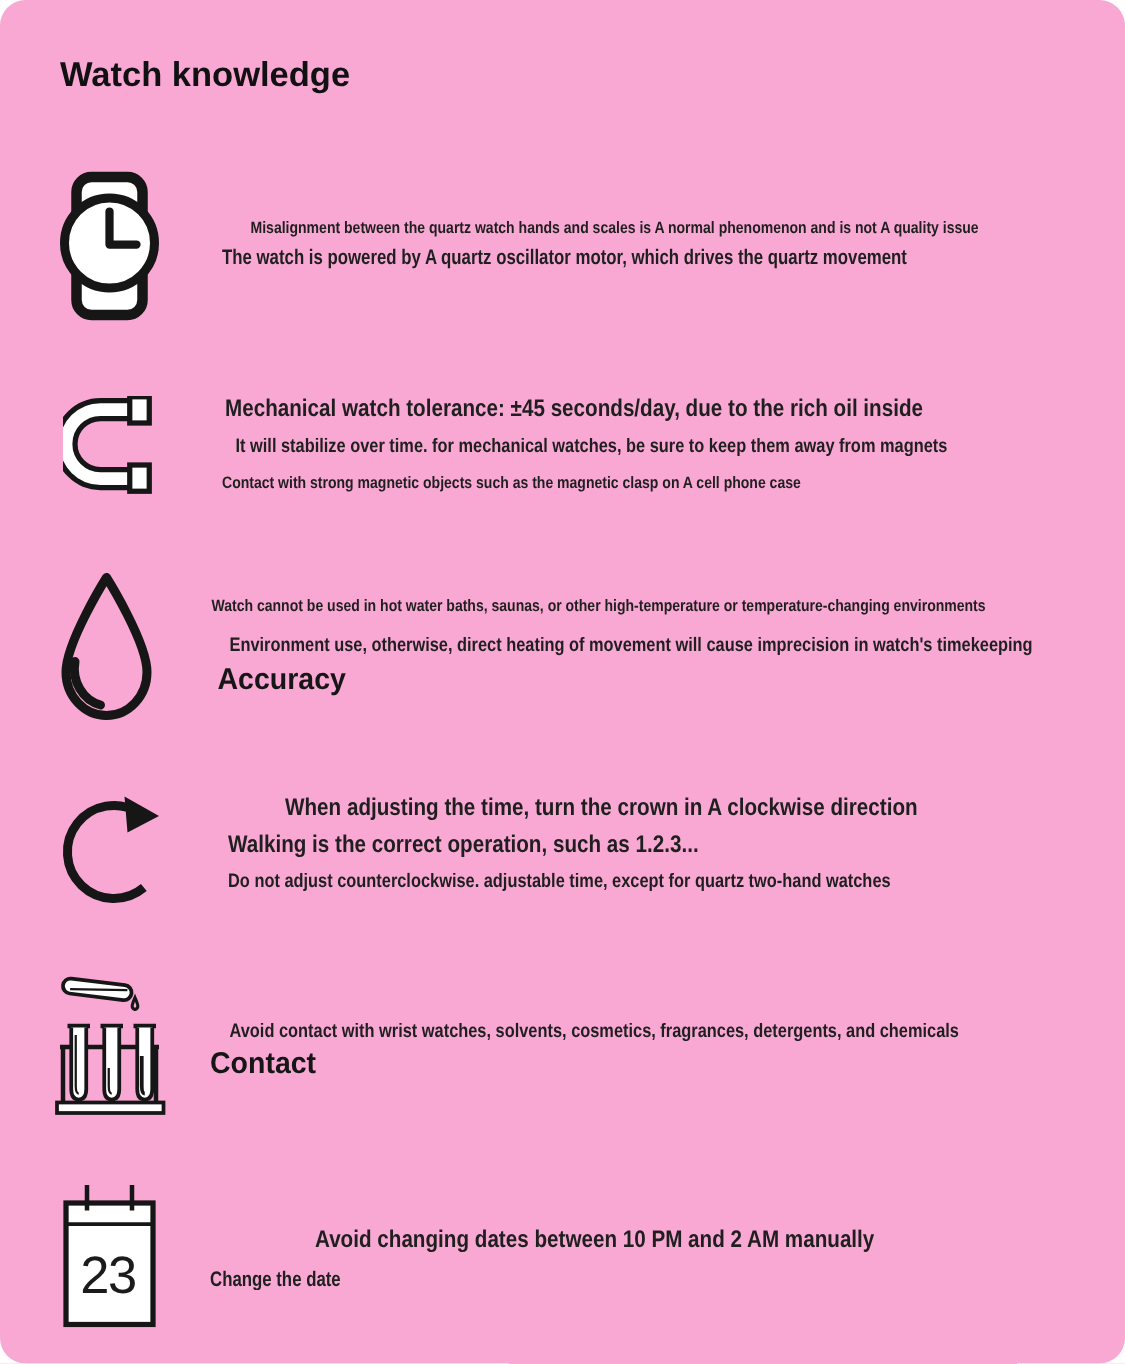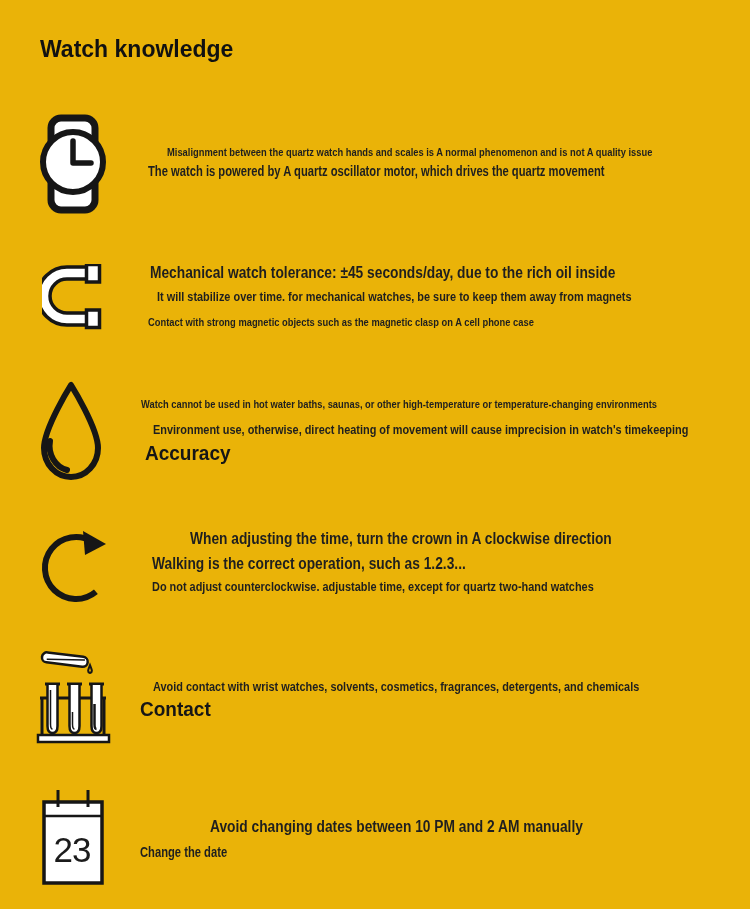--- a/index.html
+++ b/index.html
@@ -1,18 +1,18 @@
 <!DOCTYPE html>
 <html><head>
 <meta charset="utf-8">
 <style>
   html,body { margin:0; padding:0; background:#ffffff; }
   .page {
-    position:relative; width:750px; height:909px; background:#eab308;
-    font-family:"Liberation Sans", sans-serif; color:#1f1f1f; overflow:hidden;
+    position:relative; width:750px; height:909px; background:#f9a8d4;
+    font-family:"Liberation Sans", sans-serif; color:#1f1f1f; overflow:hidden;border-radius:17px;
   }
   .title {
     position:absolute; left:40px; top:36px;
     font-size:23px; font-weight:bold; color:#111111; white-space:nowrap;
   }
   .ln {
     position:absolute; display:inline-block; transform-origin:0 50%;
     white-space:nowrap; font-weight:bold; color:#1f1f1f; line-height:1.15;
   }
   .sm { font-size:11px; transform:scaleX(.85); }

